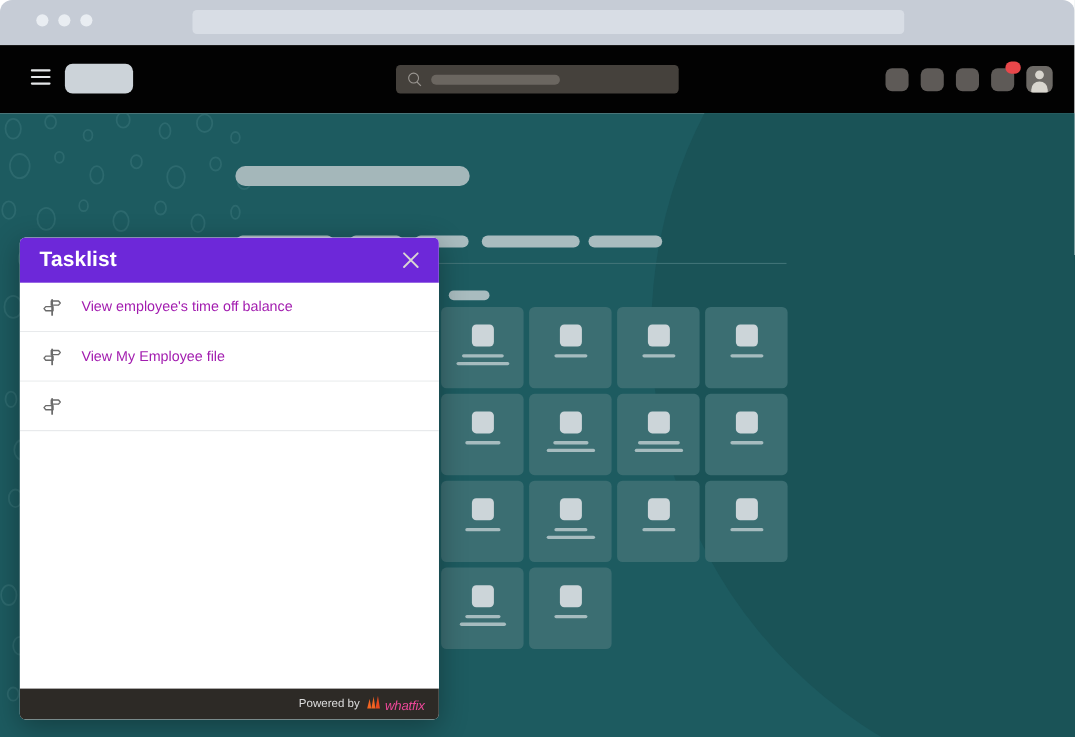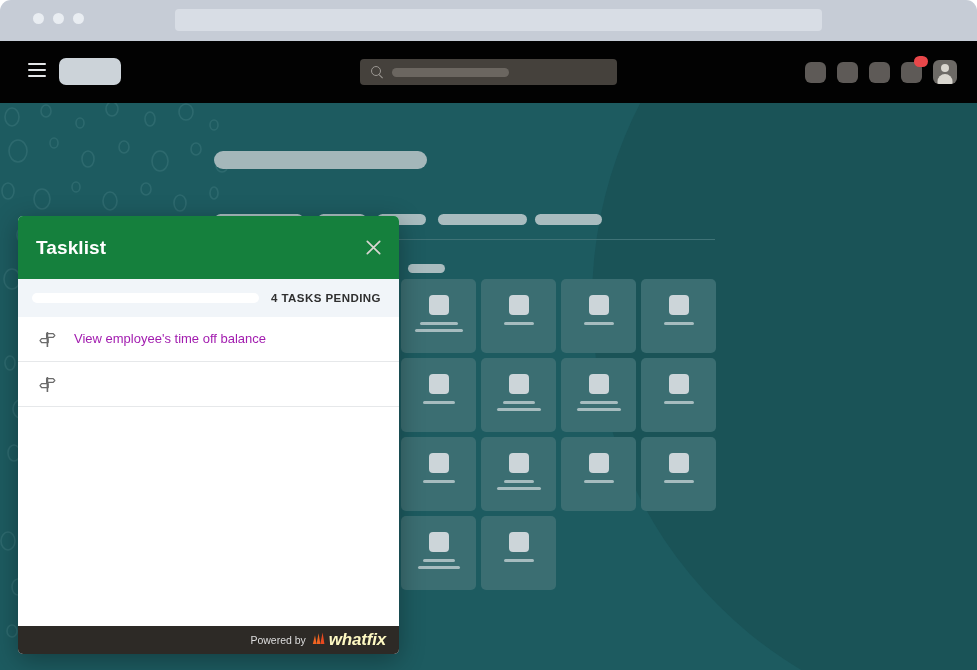--- a/index.html
+++ b/index.html
@@ -253,23 +253,23 @@
     width: 381px; height: 438px;
     background: #ffffff;
     border-radius: 5px;
     box-shadow: 0 6px 26px rgba(0,0,0,0.32);
     overflow: hidden;
     display: flex;
     flex-direction: column;
   }
   .panel-header {
     position: relative;
-    height: 63px;
+    height: 41px;
     flex: 0 0 auto;
-    background: #15803d;
+    background: #6d28d9;
     display: flex;
     align-items: center;
     padding: 0 17px 0 18px;
   }
   .panel-title {
     color: #ffffff;
     font-size: 19px;
     font-weight: bold;
     letter-spacing: 0.1px;
   }
@@ -362,24 +362,24 @@
     font-size: 10.5px;
     color: #dcdcdc;
   }
   .wf-logo {
     display: flex;
     align-items: baseline;
     gap: 1px;
   }
   .wf-mark { display: block; }
   .wf-word {
-    font-size: 17px;
-    font-weight: bold;
+    font-size: 12px;
+    font-weight: normal;
     font-style: italic;
-    color: #fef9c3;
+    color: #ec4899;
     letter-spacing: -0.2px;
   }
 </style>
 </head>
 <body>
 
 <div id="app">
 
   <div class="browser-chrome">
     <div class="traffic-lights">
@@ -587,46 +587,50 @@
 
     <div class="panel-header">
       <div class="panel-title">Tasklist</div>
       <div class="panel-close">
         <svg width="15" height="15" viewBox="0 0 15 15" xmlns="http://www.w3.org/2000/svg">
           <path d="M1.3 1.3 L13.7 13.7 M13.7 1.3 L1.3 13.7" stroke="#d9d6d2" stroke-width="1.7" stroke-linecap="round"></path>
         </svg>
       </div>
     </div>
 
-    <div class="progress-row">
-      <div class="progress-track">
-        <div class="progress-fill" style="width: 0%;"></div>
-      </div>
-      <div class="progress-label">4 TASKS PENDING</div>
-    </div>
 
     <div class="task-list">
         <div class="task-item">
           <div class="task-icon">
             <svg width="17" height="17" viewBox="0 0 17 17" xmlns="http://www.w3.org/2000/svg">
               <rect x="7.6" y="1" width="1.6" height="15" fill="#6b6b6b"></rect>
               <path d="M7.6 2.6 H14.2 L15.8 4.5 L14.2 6.4 H7.6 Z" fill="none" stroke="#6b6b6b" stroke-width="1.25" stroke-linejoin="round"></path>
               <path d="M9.2 7.7 H2.6 L1.0 9.6 L2.6 11.5 H9.2 Z" fill="none" stroke="#6b6b6b" stroke-width="1.25" stroke-linejoin="round"></path>
             </svg>
           </div>
           <div class="task-label">View employee's time off balance</div>
         </div>
         <div class="task-item">
           <div class="task-icon">
             <svg width="17" height="17" viewBox="0 0 17 17" xmlns="http://www.w3.org/2000/svg">
               <rect x="7.6" y="1" width="1.6" height="15" fill="#6b6b6b"></rect>
               <path d="M7.6 2.6 H14.2 L15.8 4.5 L14.2 6.4 H7.6 Z" fill="none" stroke="#6b6b6b" stroke-width="1.25" stroke-linejoin="round"></path>
               <path d="M9.2 7.7 H2.6 L1.0 9.6 L2.6 11.5 H9.2 Z" fill="none" stroke="#6b6b6b" stroke-width="1.25" stroke-linejoin="round"></path>
             </svg>
           </div>
+          <div class="task-label">View My Employee file</div>
+        </div>
+        <div class="task-item">
+          <div class="task-icon">
+            <svg width="17" height="17" viewBox="0 0 17 17" xmlns="http://www.w3.org/2000/svg">
+              <rect x="7.6" y="1" width="1.6" height="15" fill="#6b6b6b"></rect>
+              <path d="M7.6 2.6 H14.2 L15.8 4.5 L14.2 6.4 H7.6 Z" fill="none" stroke="#6b6b6b" stroke-width="1.25" stroke-linejoin="round"></path>
+              <path d="M9.2 7.7 H2.6 L1.0 9.6 L2.6 11.5 H9.2 Z" fill="none" stroke="#6b6b6b" stroke-width="1.25" stroke-linejoin="round"></path>
+            </svg>
+          </div>
         </div>
       </div>
 
     <div class="panel-footer">
       <span class="powered-text">Powered by</span>
       <span class="wf-logo">
         <svg class="wf-mark" width="16" height="13" viewBox="0 0 16 13" xmlns="http://www.w3.org/2000/svg">
           <path d="M0.8 12 L3.0 3.2 L4.6 12 Z" fill="#f26522"></path>
           <path d="M4.6 12 L6.6 1.2 L8.3 12 Z" fill="#f26522"></path>
           <path d="M8.3 12 L10.6 0.4 L12.4 12 Z" fill="#e8491f"></path>

